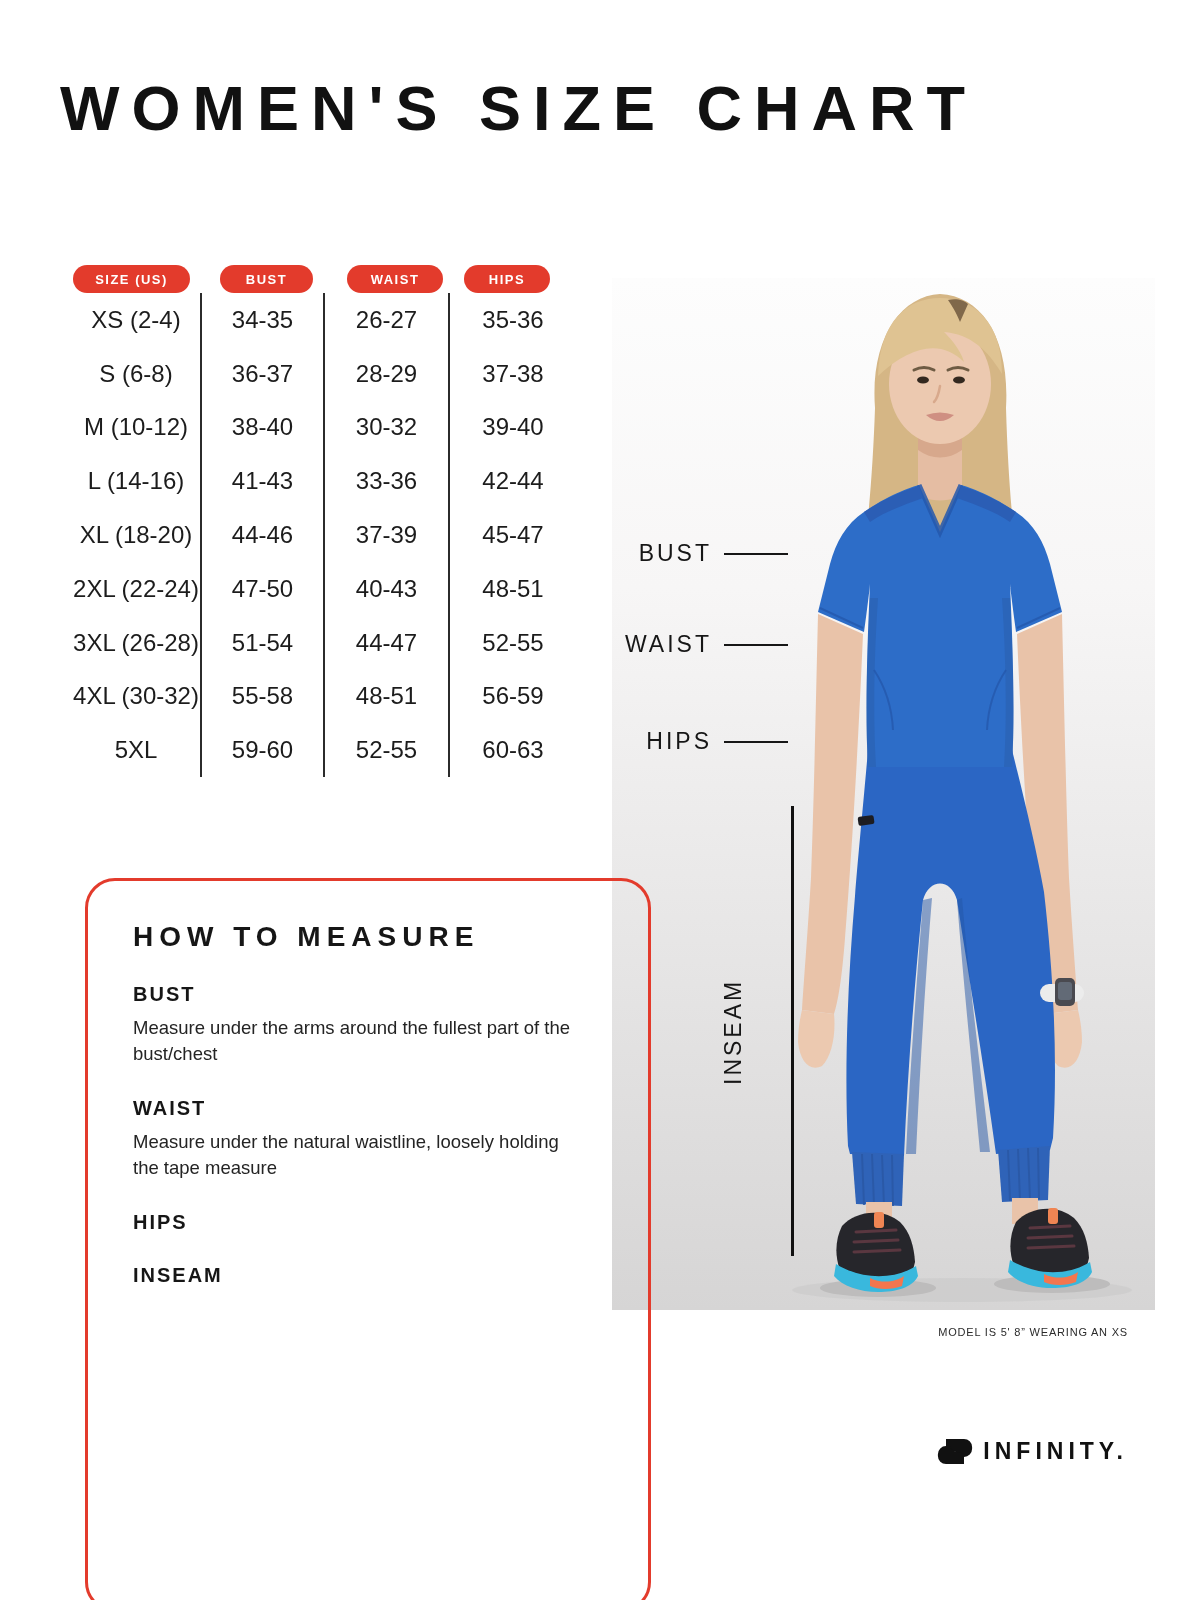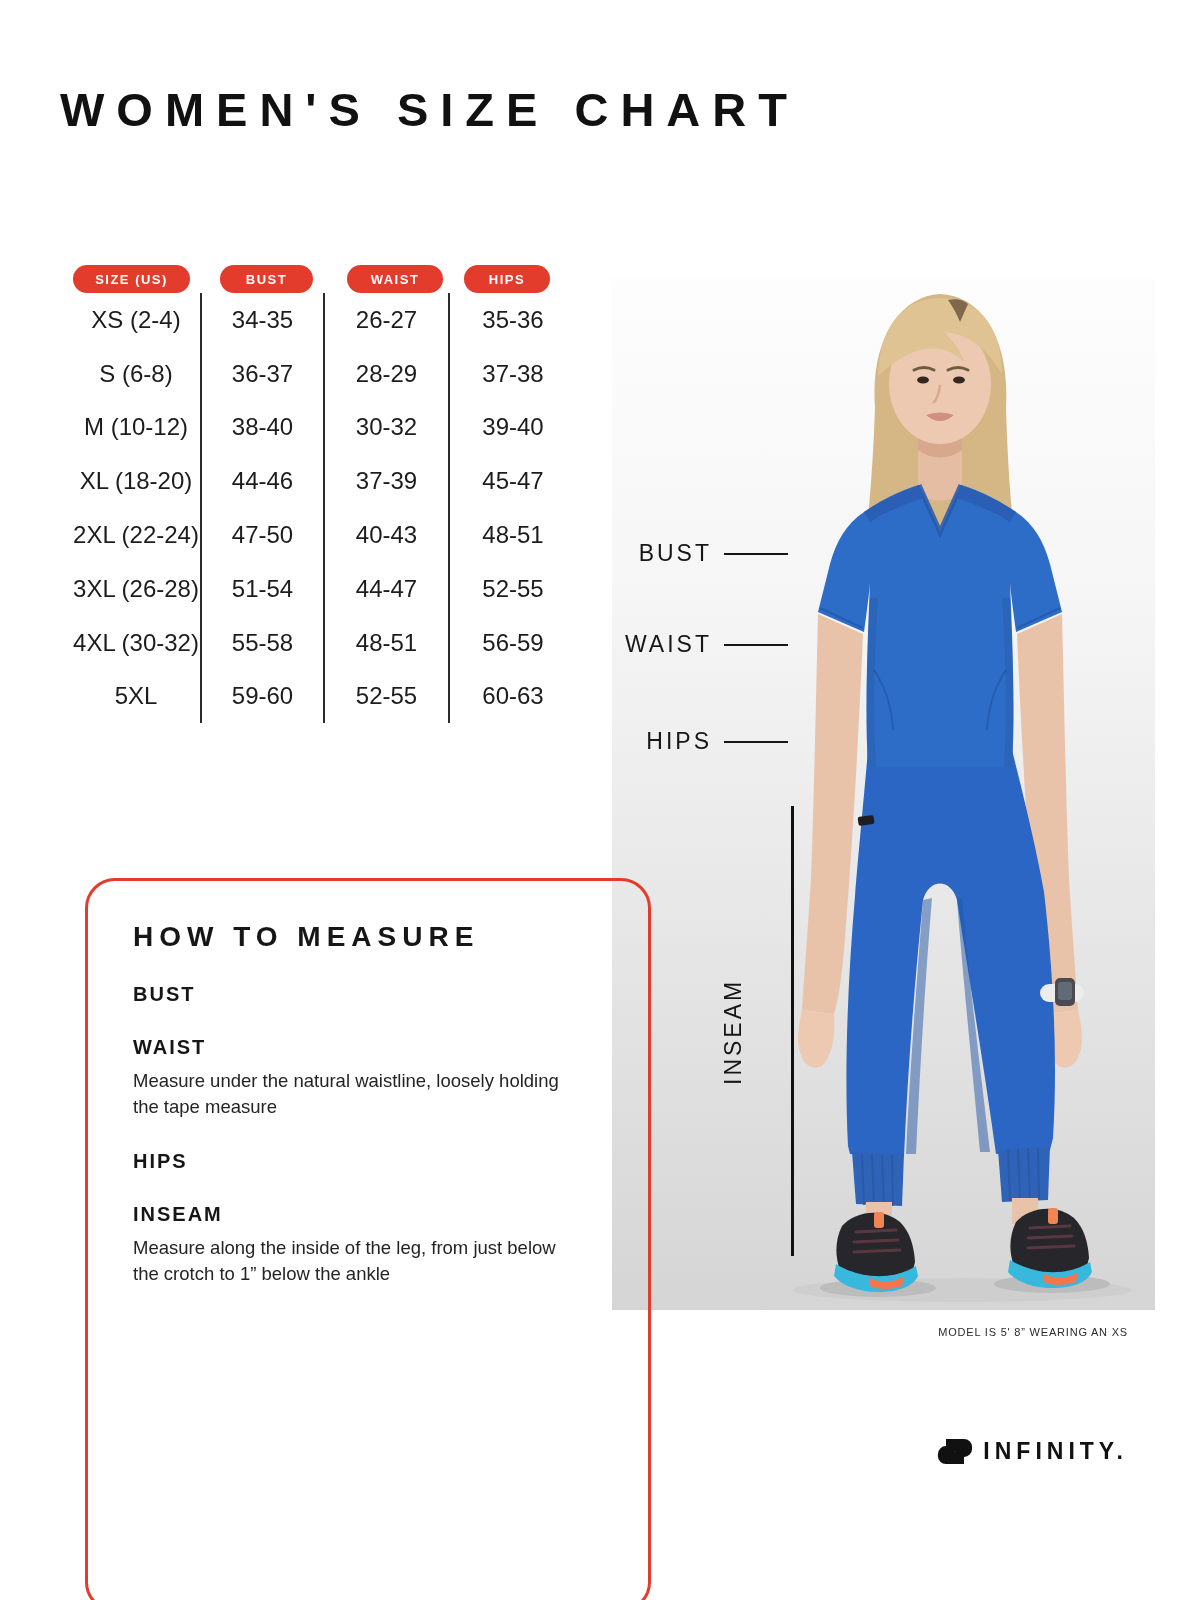--- a/index.html
+++ b/index.html
@@ -1,20 +1,20 @@
 <!DOCTYPE html>
 <html><head>
 <meta charset="utf-8">
 <style>
   * { margin:0; padding:0; box-sizing:border-box; }
   html,body { width:1200px; height:1600px; background:#ffffff;
     font-family:"Liberation Sans", sans-serif; color:#1a1a1a; }
   .page { position:relative; width:1200px; height:1600px; overflow:hidden; background:#fff; }
 
-  .title { position:absolute; left:60px; top:82px; font-size:47px; font-weight:700;
+  .title { position:absolute; left:60px; top:72px; font-size:63px; font-weight:700;
     letter-spacing:12px; color:#111; white-space:nowrap; }
 
   
   .pill { position:absolute; top:245px; height:28px; border-radius:15px;
     background:#E33B2C; color:#fff; font-size:13px; font-weight:700; letter-spacing:1.5px;
     display:flex; align-items:center; justify-content:center; white-space:nowrap;margin-top:20px; }
   .p1 { left:73px;  width:117px; }
   .p2 { left:220px; width:93px; }
   .p3 { left:347px; width:96px; }
   .p4 { left:464px; width:86px; }
@@ -81,20 +81,26 @@
       <div class="c c1">S (6-8)</div>
       <div class="c c2">36-37</div>
       <div class="c c3">28-29</div>
       <div class="c c4">37-38</div>
     </div>
     <div class="row">
       <div class="c c1">M (10-12)</div>
       <div class="c c2">38-40</div>
       <div class="c c3">30-32</div>
       <div class="c c4">39-40</div>
+    </div>
+    <div class="row">
+      <div class="c c1">L (14-16)</div>
+      <div class="c c2">41-43</div>
+      <div class="c c3">33-36</div>
+      <div class="c c4">42-44</div>
     </div>
     <div class="row">
       <div class="c c1">XL (18-20)</div>
       <div class="c c2">44-46</div>
       <div class="c c3">37-39</div>
       <div class="c c4">45-47</div>
     </div>
     <div class="row">
       <div class="c c1">2XL (22-24)</div>
       <div class="c c2">47-50</div>
@@ -219,31 +225,31 @@
     <span>HIPS</span>
     <span class="dash"></span>
   </div>
   <div class="inseam-line"></div>
   <div class="inseam-label">INSEAM</div>
 
   <div class="htm-box">
     <div class="htm-title">HOW TO MEASURE</div>
     <div class="ms">
       <h3>BUST</h3>
+      <p>Measure under the arms around the fullest part of the bust/chest</p>
     </div>
     <div class="ms">
       <h3>WAIST</h3>
       <p>Measure under the natural waistline, loosely holding the tape measure</p>
     </div>
     <div class="ms">
       <h3>HIPS</h3>
     </div>
     <div class="ms">
       <h3>INSEAM</h3>
-      <p>Measure along the inside of the leg, from just below the crotch to 1” below the ankle</p>
     </div>
   </div>
 
   <div class="caption">MODEL IS 5' 8” WEARING AN XS</div>
 
   <div class="brand">
     <svg width="36" height="27" viewBox="0 0 40 30">
       <path d="M10 1 L30 1 A 9 9 0 0 1 39 10 L39 12 A 9 9 0 0 1 30 21 L26 21 A 16 10 0 0 0 10 13 Z" fill="#111"></path>
       <path d="M30 29 L10 29 A 9 9 0 0 1 1 20 L1 18 A 9 9 0 0 1 10 9 L14 9 A 16 10 0 0 0 30 17 Z" fill="#111"></path>
     </svg>

